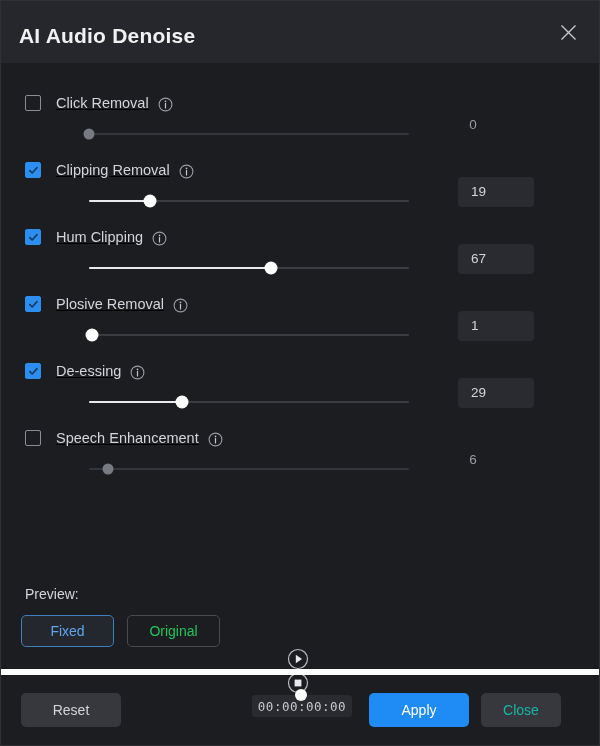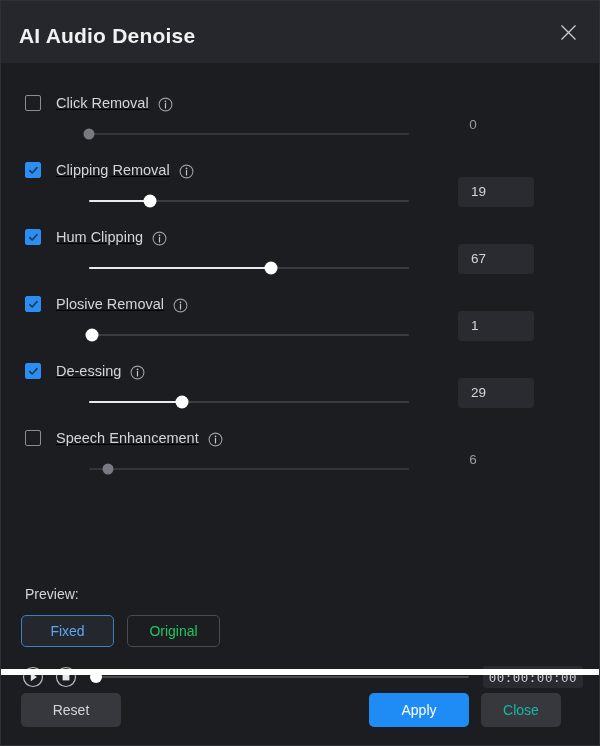--- a/index.html
+++ b/index.html
@@ -113,23 +113,23 @@
     font-size: 14px; cursor: pointer; padding: 0 16px; min-width: 93px;
   }
   .toggle.sel {
     border: 1px solid #3d7fbf; color: #5ea6ef; background: #24272e;
   }
   .toggle.unsel {
     border: 1px solid #4a4b51; color: #22c55e; background: transparent;
   }
   
   .transport {
-    position: absolute; left: 20px; top: 598px;
+    position: absolute; left: 20px; top: 584px;
     width: 562px; height: 32px;
-    display: flex; align-items: center;
+    display: flex; align-items: center; flex-direction: column;
   }
   .icon-btn {
     width: 24px; height: 24px; flex: 0 0 24px; cursor: pointer;
     margin-right: 9px;
   }
   .scrub {
     position: relative; flex: 1 1 auto; height: 18px; margin-left: 6px;
     margin-right: 14px; cursor: pointer;
   }
   .scrub .strack {

